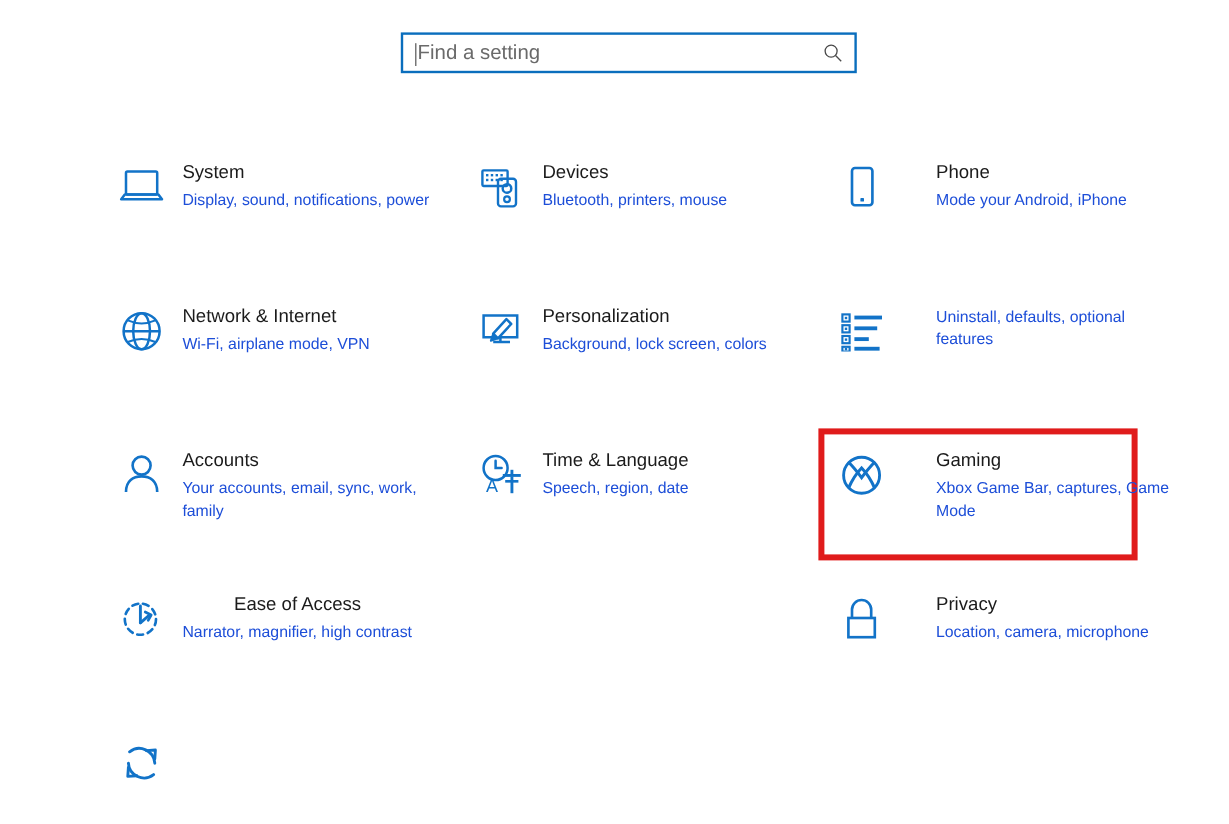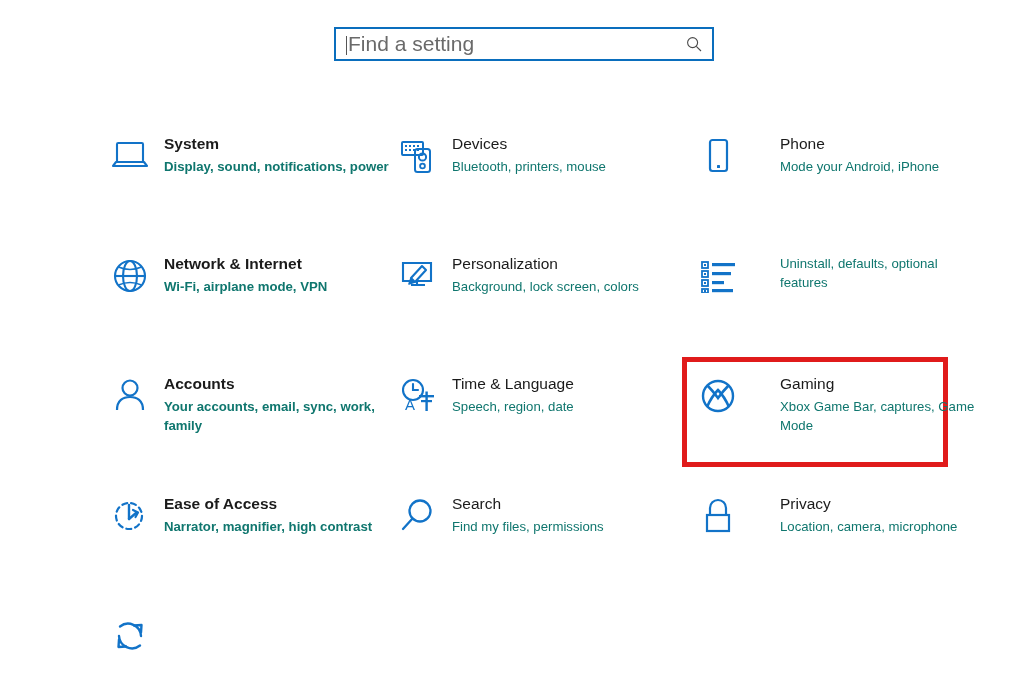--- a/index.html
+++ b/index.html
@@ -40,21 +40,21 @@
     top: 7px;
     width: 1px;
     height: 19px;
     background: #555;
   }
   #search-input {
     border: 0;
     outline: none;
     background: transparent;
     font-family: "Liberation Sans", sans-serif;
-    font-size: 21px;
+    font-size: 17px;
     color: #0369a1;
     padding: 0 30px 0 12px;
     width: 100%;
     height: 100%;
     box-sizing: border-box;
   }
   #search-input::placeholder { color: #6a6a6a; opacity: 1; }
   #search-icon {
     position: absolute;
     right: 10px;
@@ -79,21 +79,21 @@
   .tile {
     position: absolute;
     top: 0;
     width: 290px;
     height: 110px;
     display: flex;
     align-items: flex-start;
     padding-top: 14px;
     box-sizing: border-box;
   }
-  .col0 { left: 108px; font-weight: bold; }
+  .col0 { left: 96px; }
   .col1 { left: 396px; }
   .col2 { left: 696px; gap: 28px; }
 
   .tile-icon {
     width: 44px;
     min-width: 44px;
     height: 44px;
     display: flex;
     align-items: center;
     justify-content: center;
@@ -105,21 +105,21 @@
   }
   .tile-title {
     font-size: 15.5px;
     color: #1b1b1b;
     line-height: 20px;
     margin-bottom: 3px;
     white-space: nowrap;
   }
   .tile-sub {
     font-size: 13.2px;
-    color: #0f766e;
+    color: #1d4ed8;
     line-height: 19px;
     max-width: 232px;
   }
 
   
   #apps-highlight {
     position: absolute;
     left: 682px;
     top: 119px;
     width: 266px;
@@ -322,37 +322,25 @@
     <div class="tile col0">
       <span class="tile-icon">
         <svg width="40" height="38" viewBox="0 0 40 38">
           <circle cx="19" cy="19" r="13" fill="none" stroke="#1273c8" stroke-width="2.2" stroke-dasharray="5 4" stroke-linecap="round"></circle>
           <line x1="19" y1="8" x2="19" y2="22" stroke="#1273c8" stroke-width="2.4" stroke-linecap="round"></line>
           <path d="M19 22 L26 16" fill="none" stroke="#1273c8" stroke-width="2.4" stroke-linecap="round"></path>
           <path d="M23 13 L28 15.5 L25.5 20" fill="none" stroke="#1273c8" stroke-width="2.2" stroke-linecap="round" stroke-linejoin="round"></path>
         </svg>
       </span>
       <span class="tile-text" style="display: block;">
-        <span class="tile-title" style="display: block;">Ease of Access</span>
+        <span class="tile-title" style="display: block; margin-left: 43px;">Ease of Access</span>
         <span class="tile-sub" style="display: block;">Narrator, magnifier, high contrast</span>
       </span>
     </div>
 
-    <div class="tile col1">
-      <span class="tile-icon">
-        <svg width="40" height="38" viewBox="0 0 40 38">
-          <circle cx="22" cy="14" r="10.5" fill="none" stroke="#1273c8" stroke-width="2.3"></circle>
-          <line x1="14.5" y1="21.5" x2="5" y2="32" stroke="#1273c8" stroke-width="2.3" stroke-linecap="round"></line>
-        </svg>
-      </span>
-      <span class="tile-text" style="display: block;">
-        <span class="tile-title" style="display: block;">Search</span>
-        <span class="tile-sub" style="display: block;">Find my files, permissions</span>
-      </span>
-    </div>
 
     <div class="tile col2">
       <span class="tile-icon">
         <svg width="40" height="38" viewBox="0 0 40 38">
           <path d="M12 18 V11 A8 8 0 0 1 28 11 V18" fill="none" stroke="#1273c8" stroke-width="2.2"></path>
           <rect x="9" y="18" width="22" height="16" fill="none" stroke="#1273c8" stroke-width="2.2"></rect>
         </svg>
       </span>
       <span class="tile-text" style="display: block;">
         <span class="tile-title" style="display: block;">Privacy</span>

